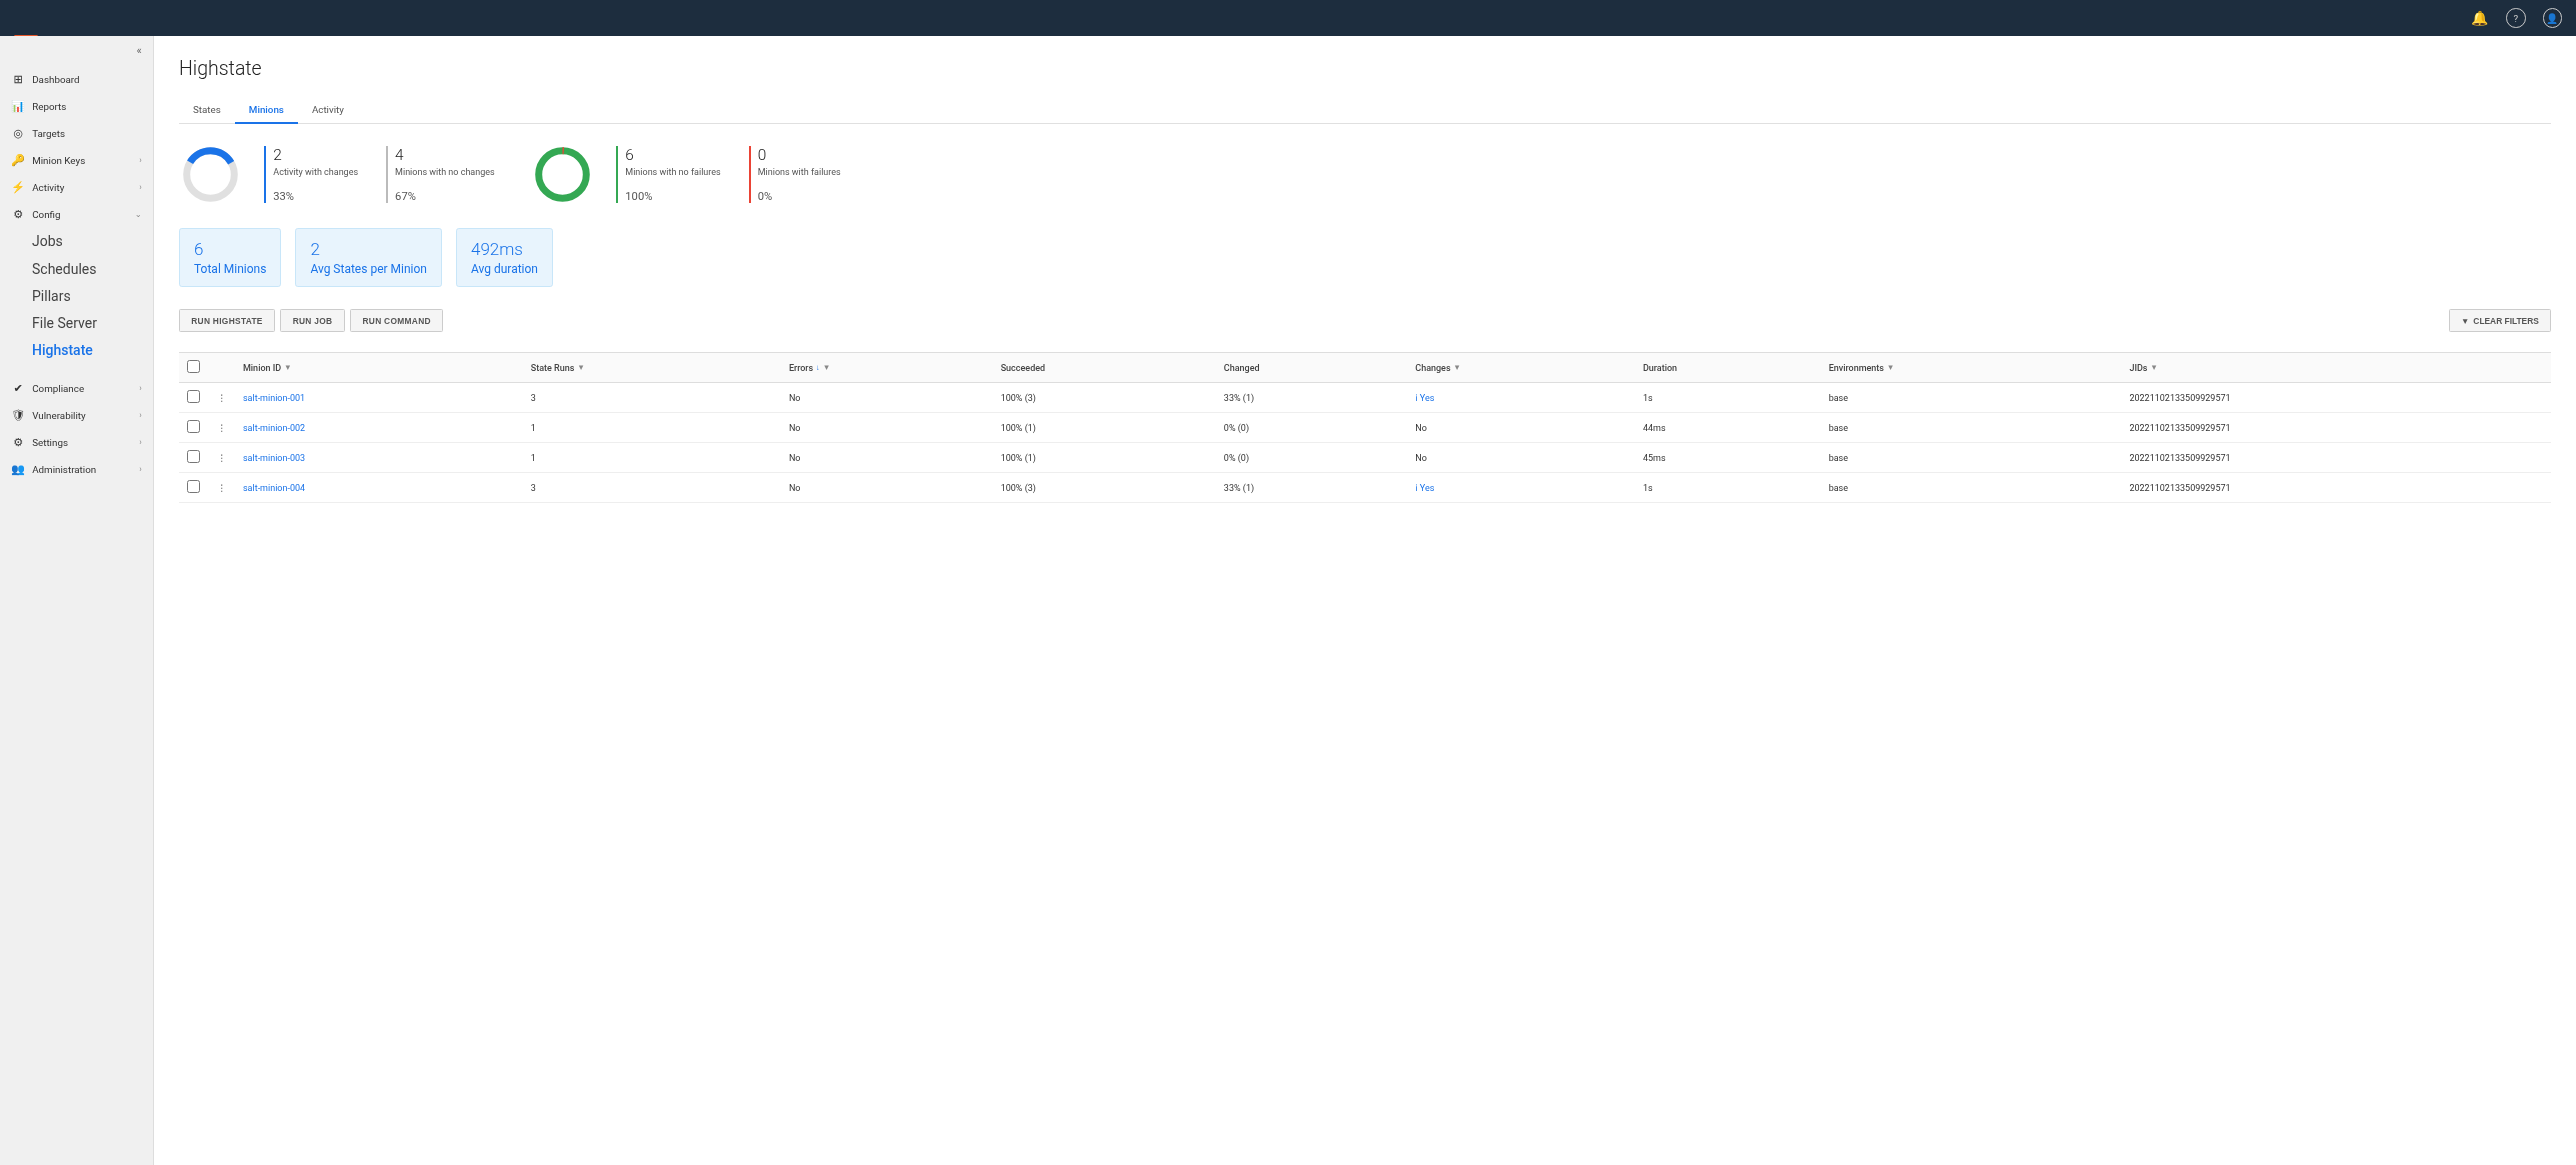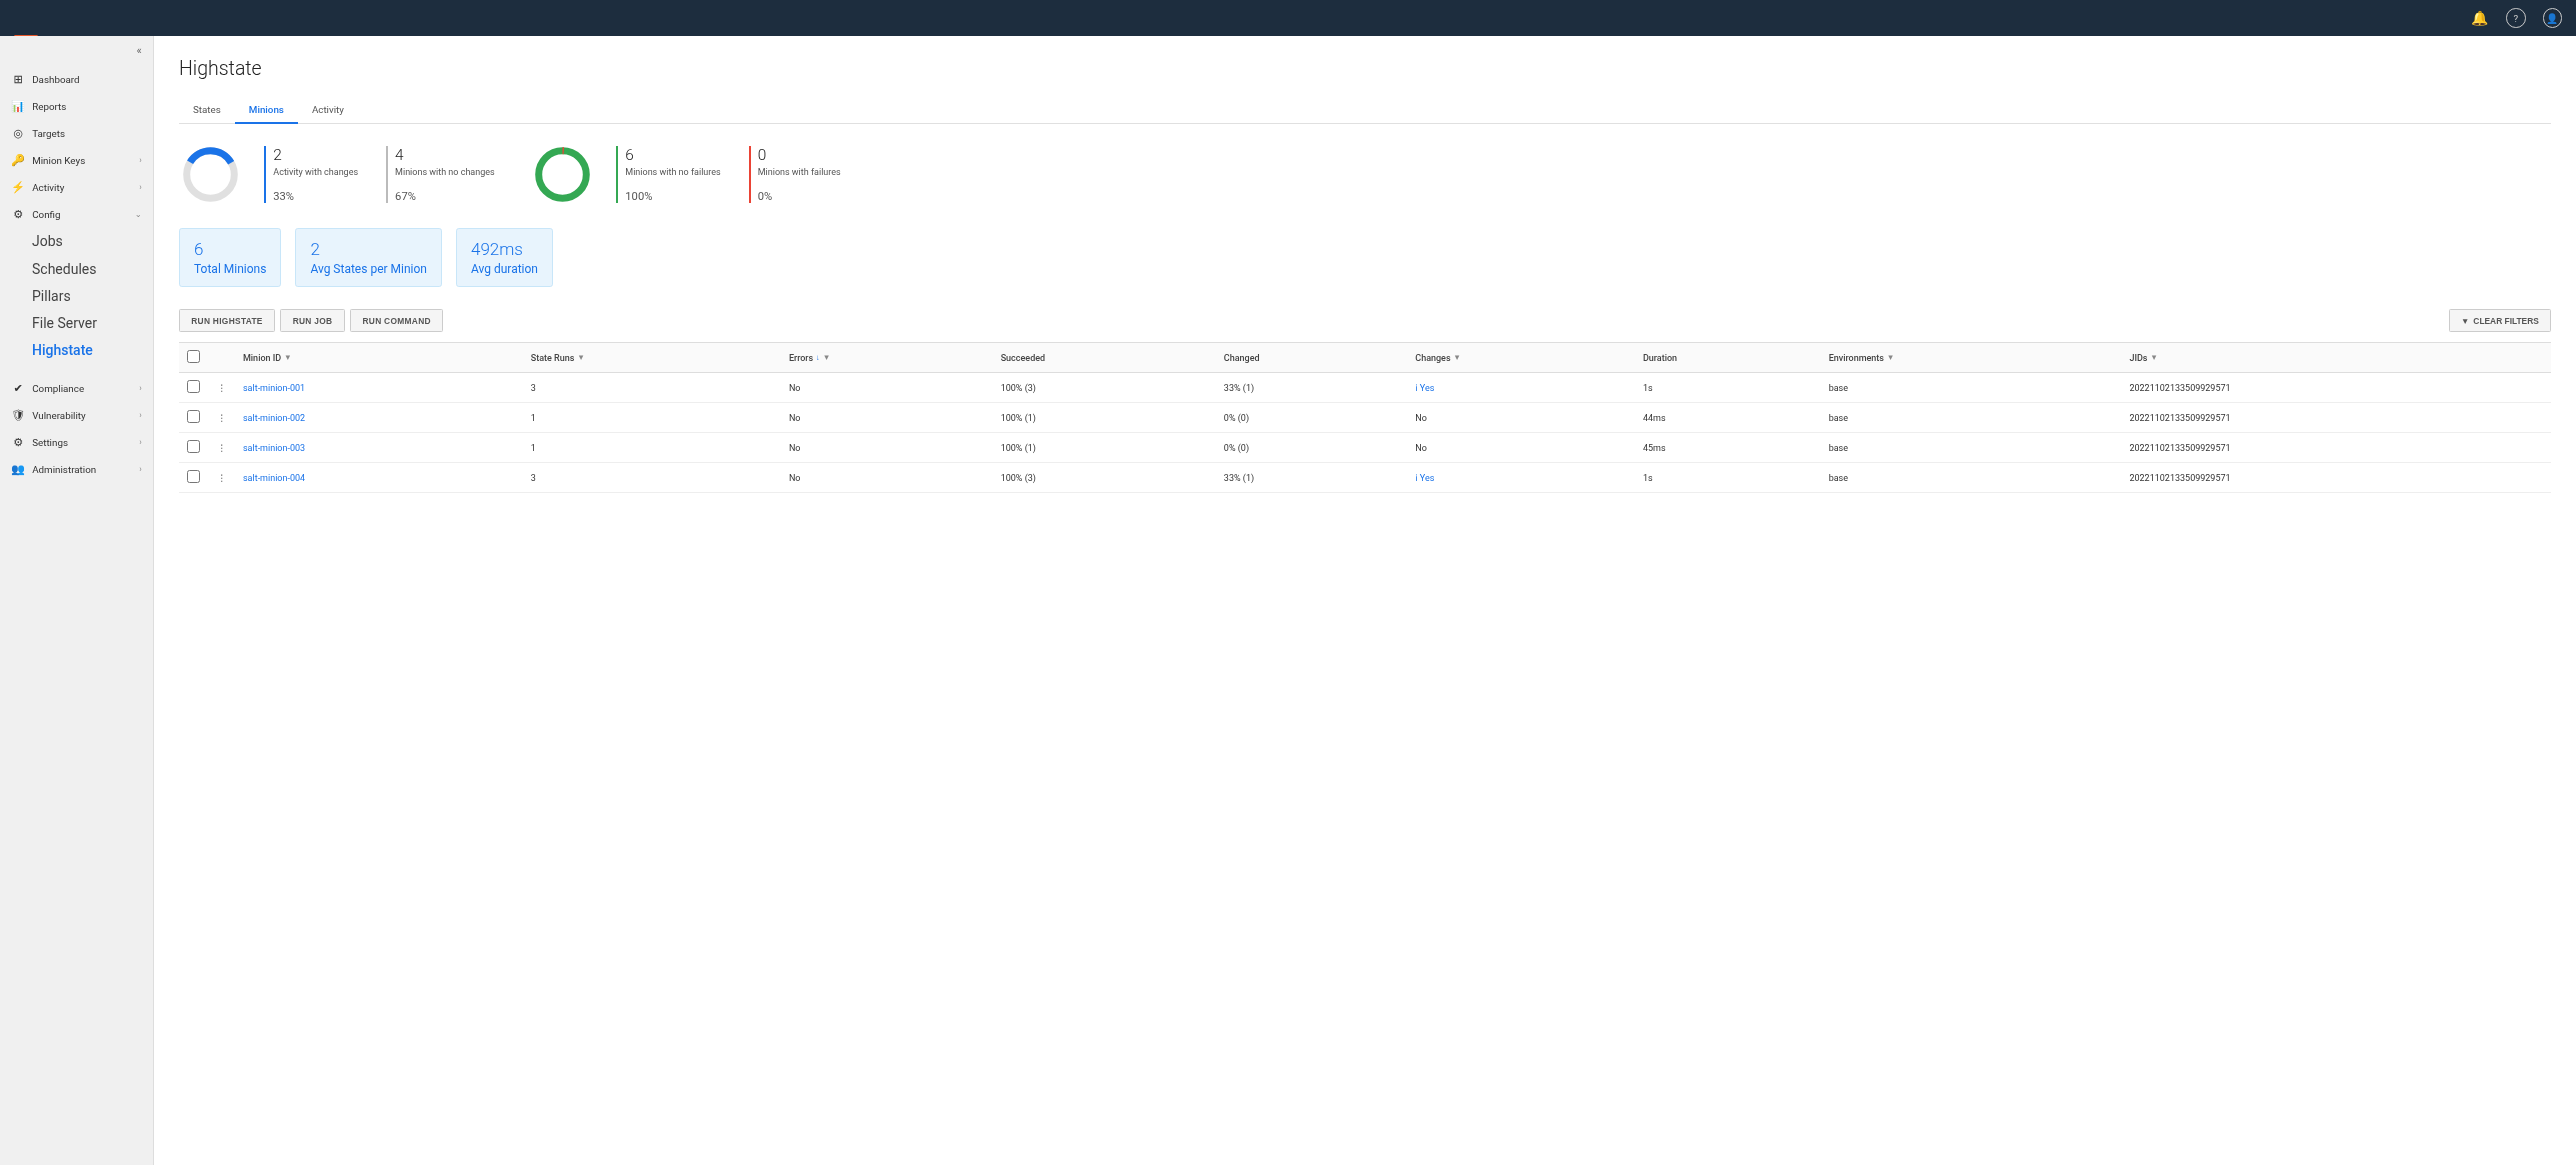--- a/index.html
+++ b/index.html
@@ -109,21 +109,21 @@
       border: 0.7px solid #c8e6f9;
       background: #e8f4fd;
       padding: 9.8px 14px;
       border-radius: 2.8px;
       min-width: 91px;
     }
     .metric-card .mc-value { font-size: 17px; font-weight: 300; color: #1a73e8; }
     .metric-card .mc-label { font-size: 12px; color: #1a73e8; margin-top: 3px; }
 
     
-    .action-bar { display: flex; align-items: center; justify-content: space-between; margin-bottom: 10px; }
+    .action-bar { display: flex; align-items: center; justify-content: space-between; margin-bottom: 20px; }
     .action-buttons { display: flex; gap: 5.6px; }
     .action-btn {
       padding: 5.6px 11.2px;
       border: 0.7px solid #ccc;
       background: #f5f5f5;
       font-size: 8.4px;
       font-weight: 600;
       color: #555;
       cursor: pointer;
       border-radius: 1.4px;

